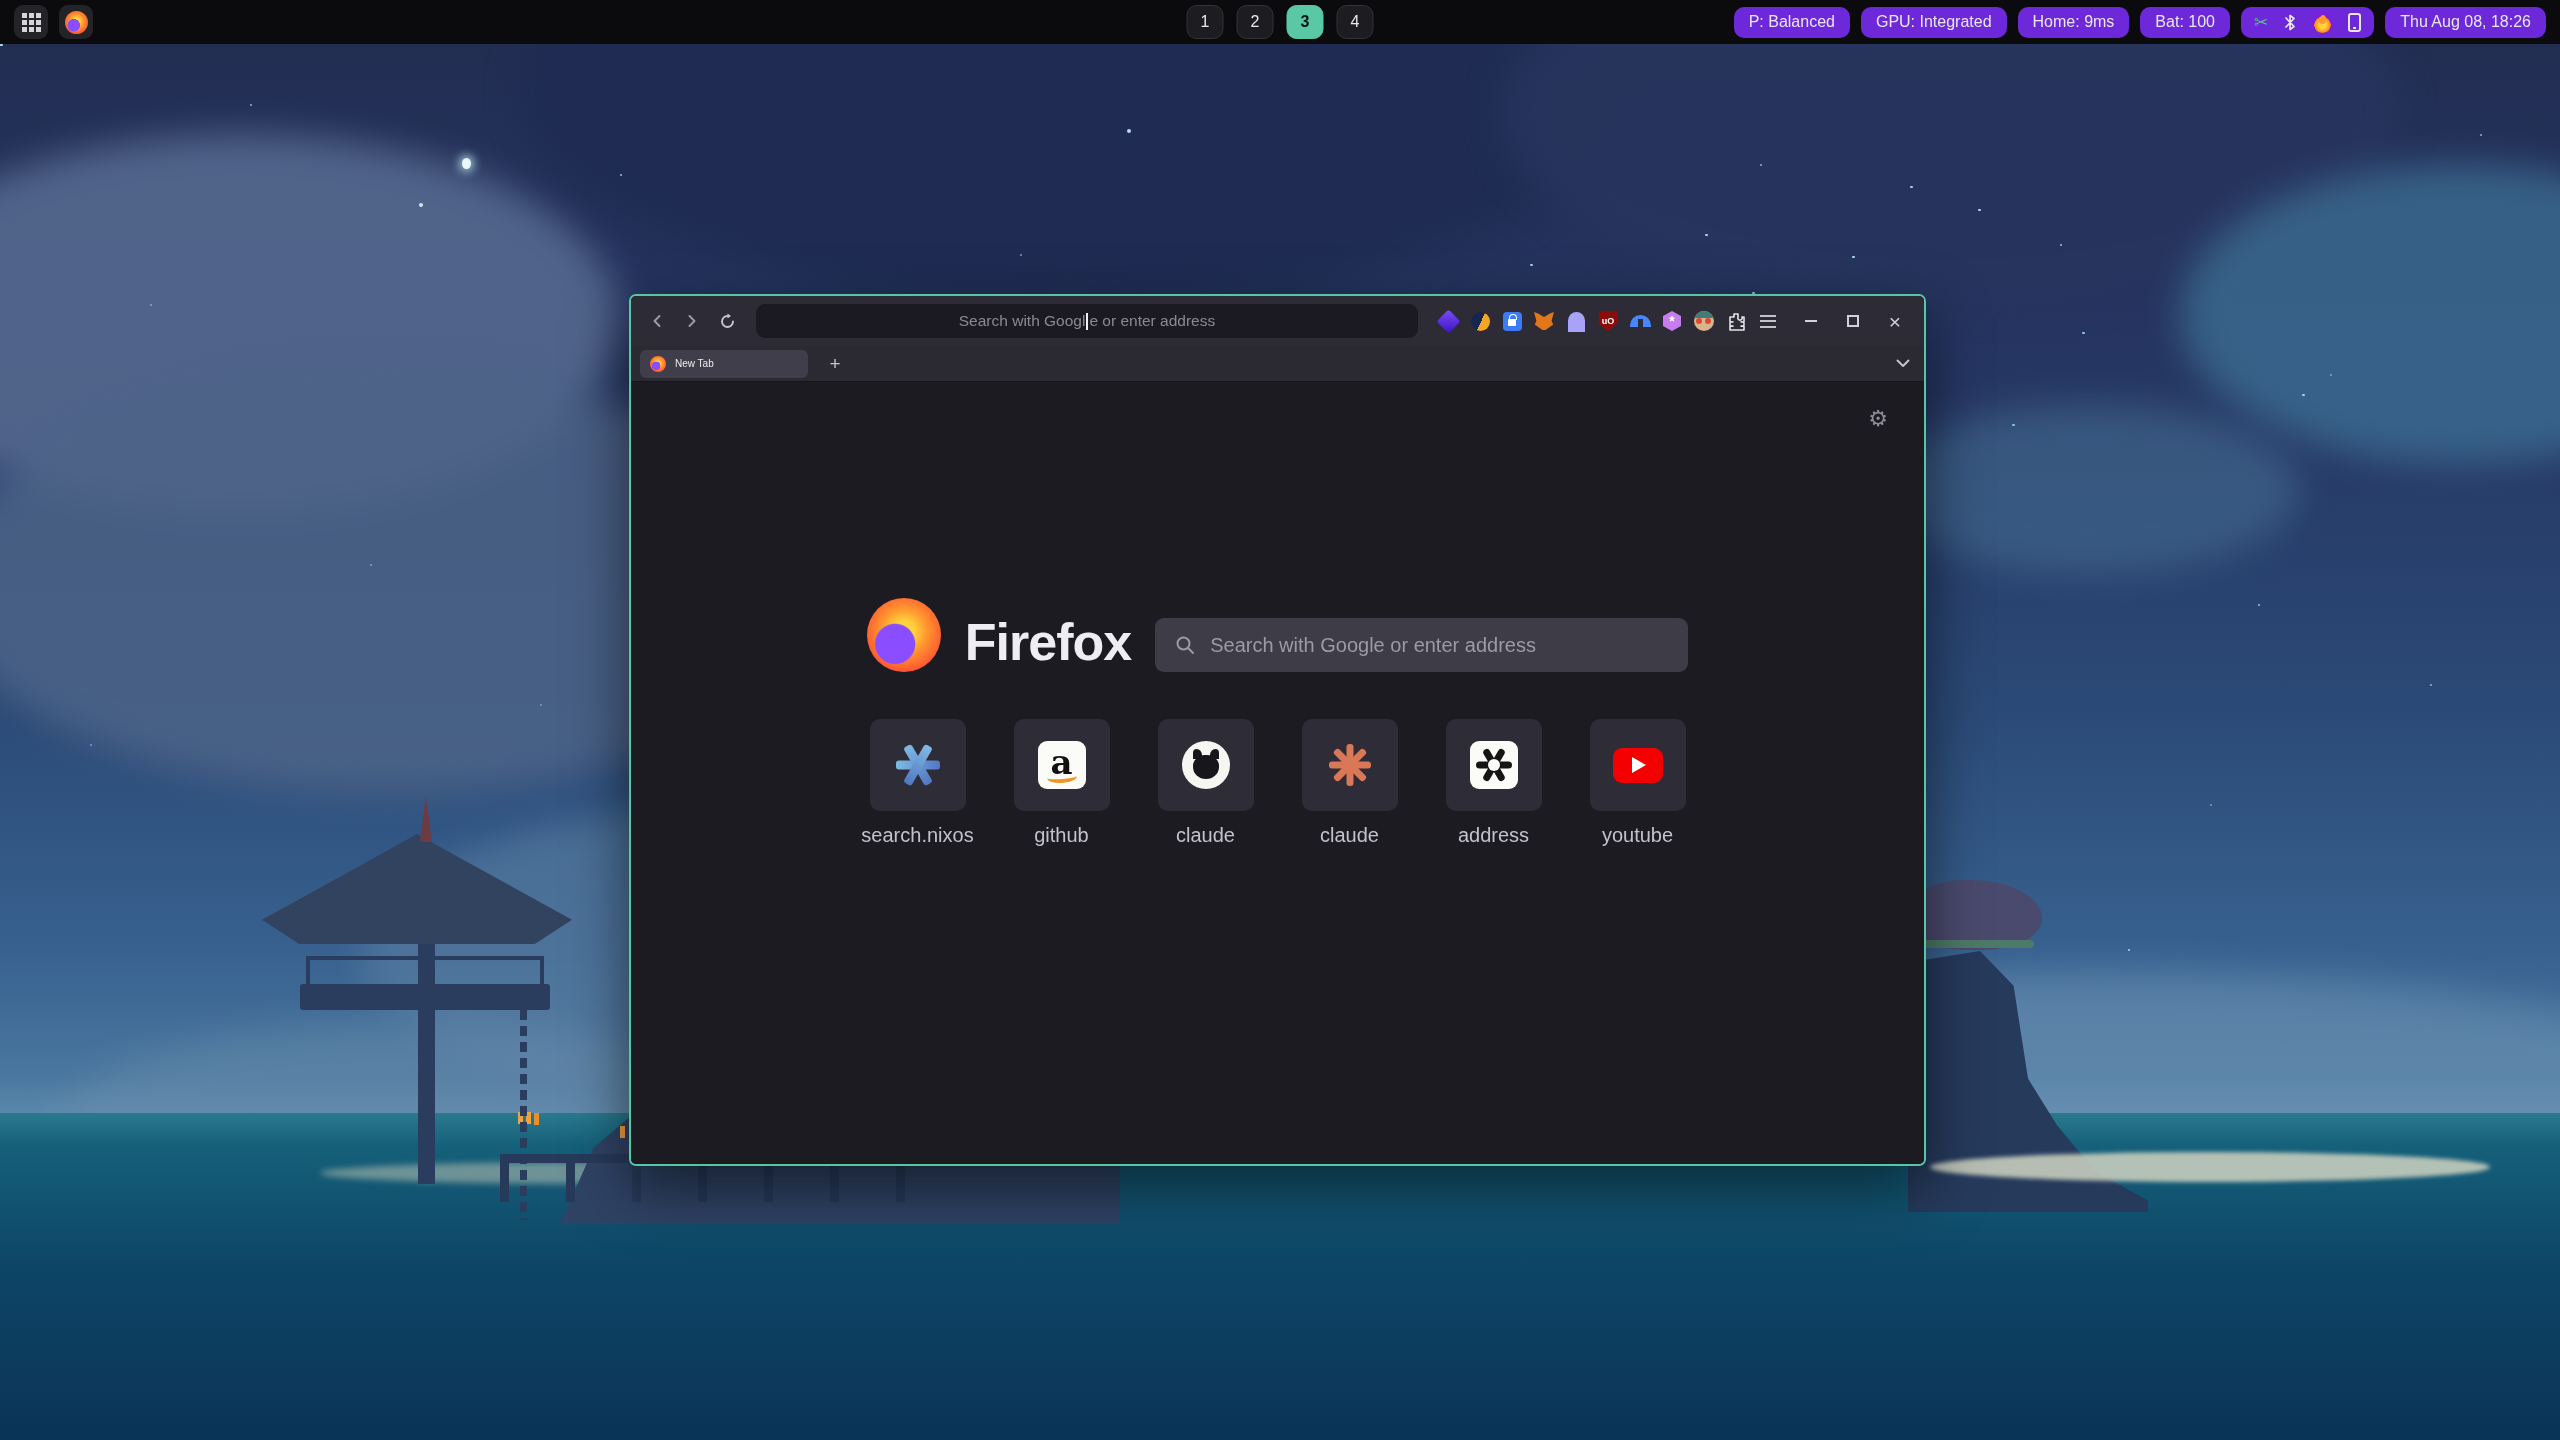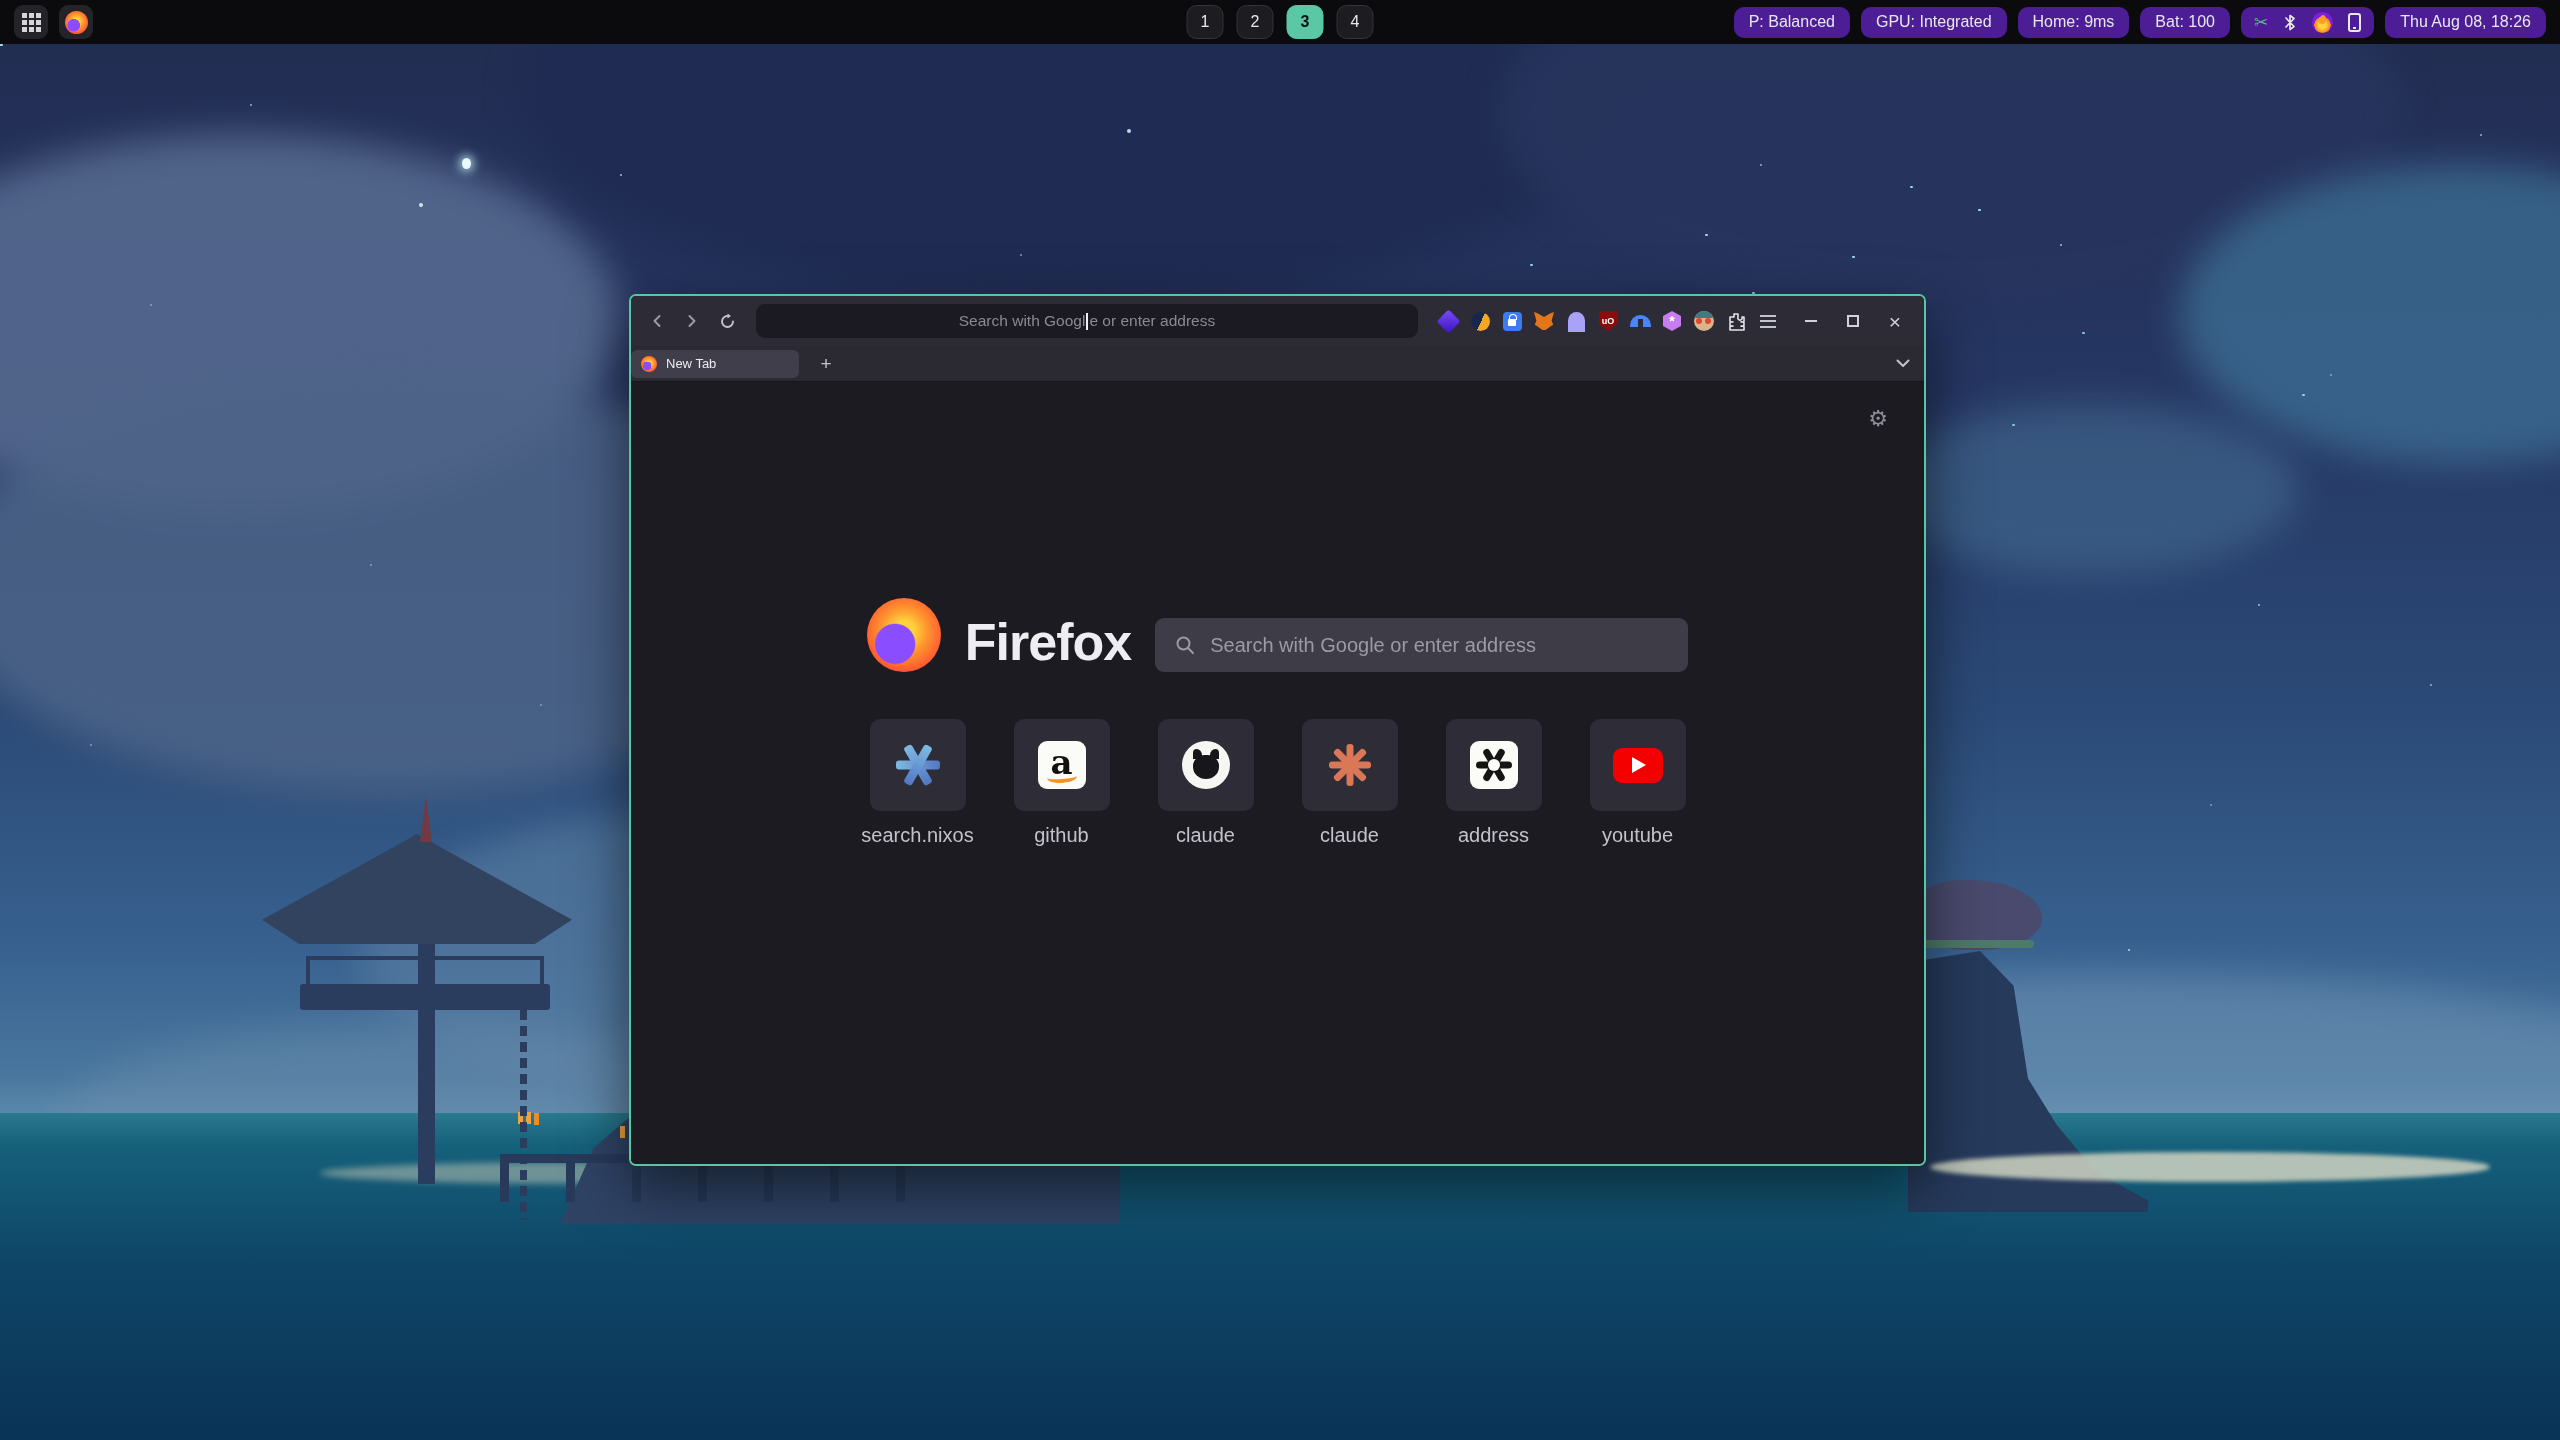--- a/index.html
+++ b/index.html
@@ -82,21 +82,21 @@
                radial-gradient(circle at 50% 45%, #ffd23e 0 18%, #ff9a2e 40%, #ff6130 68%, #e0256b 100%); }
   .ff-22 { width:23px; height:23px; }
   .ff-16 { width:16px; height:16px; }
   .ff-74 { width:74px; height:74px; }
   .tb-center { position:absolute; left:50%; top:0; height:44px; transform:translateX(-50%);
     display:flex; align-items:center; gap:13px; }
   .ws-btn { min-width:37px; height:34px; border-radius:10px; background:#1d1d21; border:1px solid #333338;
     color:#e8e8ea; font-size:16px; display:flex; align-items:center; justify-content:center; }
   .ws-btn.active { background:#5ac8a4; border-color:#5ac8a4; color:#0d120f; font-weight:bold; }
   .tb-right { margin-left:auto; margin-right:14px; display:flex; align-items:center; gap:11px; }
-  .pill { height:31px; border-radius:10px; background:#4c1d95; color:#e8e8ea; font-size:16px;
+  .pill { height:31px; border-radius:10px; background:#6d28d9; color:#e8e8ea; font-size:16px;
     display:flex; align-items:center; padding:0 15px; white-space:nowrap; }
   .pill.icons { gap:15px; padding:0 13px; }
   .scissors { color:#5fbf8f; font-size:17px; line-height:1; }
   .flame-badge { width:21px; height:21px; border-radius:50%;
     background:radial-gradient(circle at 50% 62%, #ffd23e 0 22%, #ff7a1e 48%, rgba(0,0,0,0) 50%), #7b1fd8; position:relative; }
   .flame-badge::after { content:""; position:absolute; left:7px; top:3px; width:7px; height:9px;
     background:#ff9a2e; border-radius:50% 50% 50% 50%/60% 60% 40% 40%; transform:rotate(18deg); }
   .phone-glyph { width:13px; height:19px; border:2px solid #e8e8ea; border-radius:3px; position:relative; }
   .phone-glyph::after { content:""; position:absolute; left:3px; bottom:1px; width:3px; height:2px; background:#e8e8ea; }
 
@@ -139,22 +139,22 @@
   .xi-spy::after { content:""; position:absolute; left:2px; top:7px; width:6px; height:6px; border-radius:50%;
     background:#e0472f; box-shadow:9px 0 0 #e0472f; }
   .win-controls { display:flex; align-items:center; gap:20px; margin-left:10px; margin-right:6px; color:#d2d2da; }
   .wc { width:22px; height:22px; display:flex; align-items:center; justify-content:center; }
   .wc-min { width:12px; height:2px; background:#d2d2da; }
   .wc-max { width:12px; height:12px; border:2px solid #d2d2da; }
   .wc-close { font-size:21px; line-height:1; }
 
   .tabbar { height:36px; background:#2b2a33; display:flex; align-items:center; flex:none;
     border-bottom:1px solid #16151c; }
-  .tab { width:168px; height:28px; border-radius:6px; background:#3f3e4a;
-    display:flex; align-items:center; gap:9px; padding:0 10px; color:#ececf0; font-size:13px; }
+  .tab { margin-left:9px; width:168px; height:28px; border-radius:6px; background:#3f3e4a;
+    display:flex; align-items:center; gap:9px; padding:0 10px; color:#ececf0; font-size:10px; }
   .newtab-btn { margin-left:14px; color:#c3c3cc; font-size:19px; width:26px; height:26px;
     display:flex; align-items:center; justify-content:center; border-radius:5px; }
   .tab-chevron { margin-left:auto; margin-right:14px; color:#c3c3cc; }
 
   .content { flex:1; position:relative; background:#1c1b22; }
   .gear { position:absolute; top:26px; right:36px; color:#8f8f9a; font-size:22px; line-height:1; }
   .hero { position:absolute; top:210px; left:0; width:100%; height:80px;
     display:flex; align-items:flex-end; justify-content:center; gap:24px; }
   .wordmark { font-size:52px; font-weight:bold; color:#eeeef2; letter-spacing:-1px; }
   .page-search { width:533px; height:54px; border-radius:9px; background:#3d3c47;

